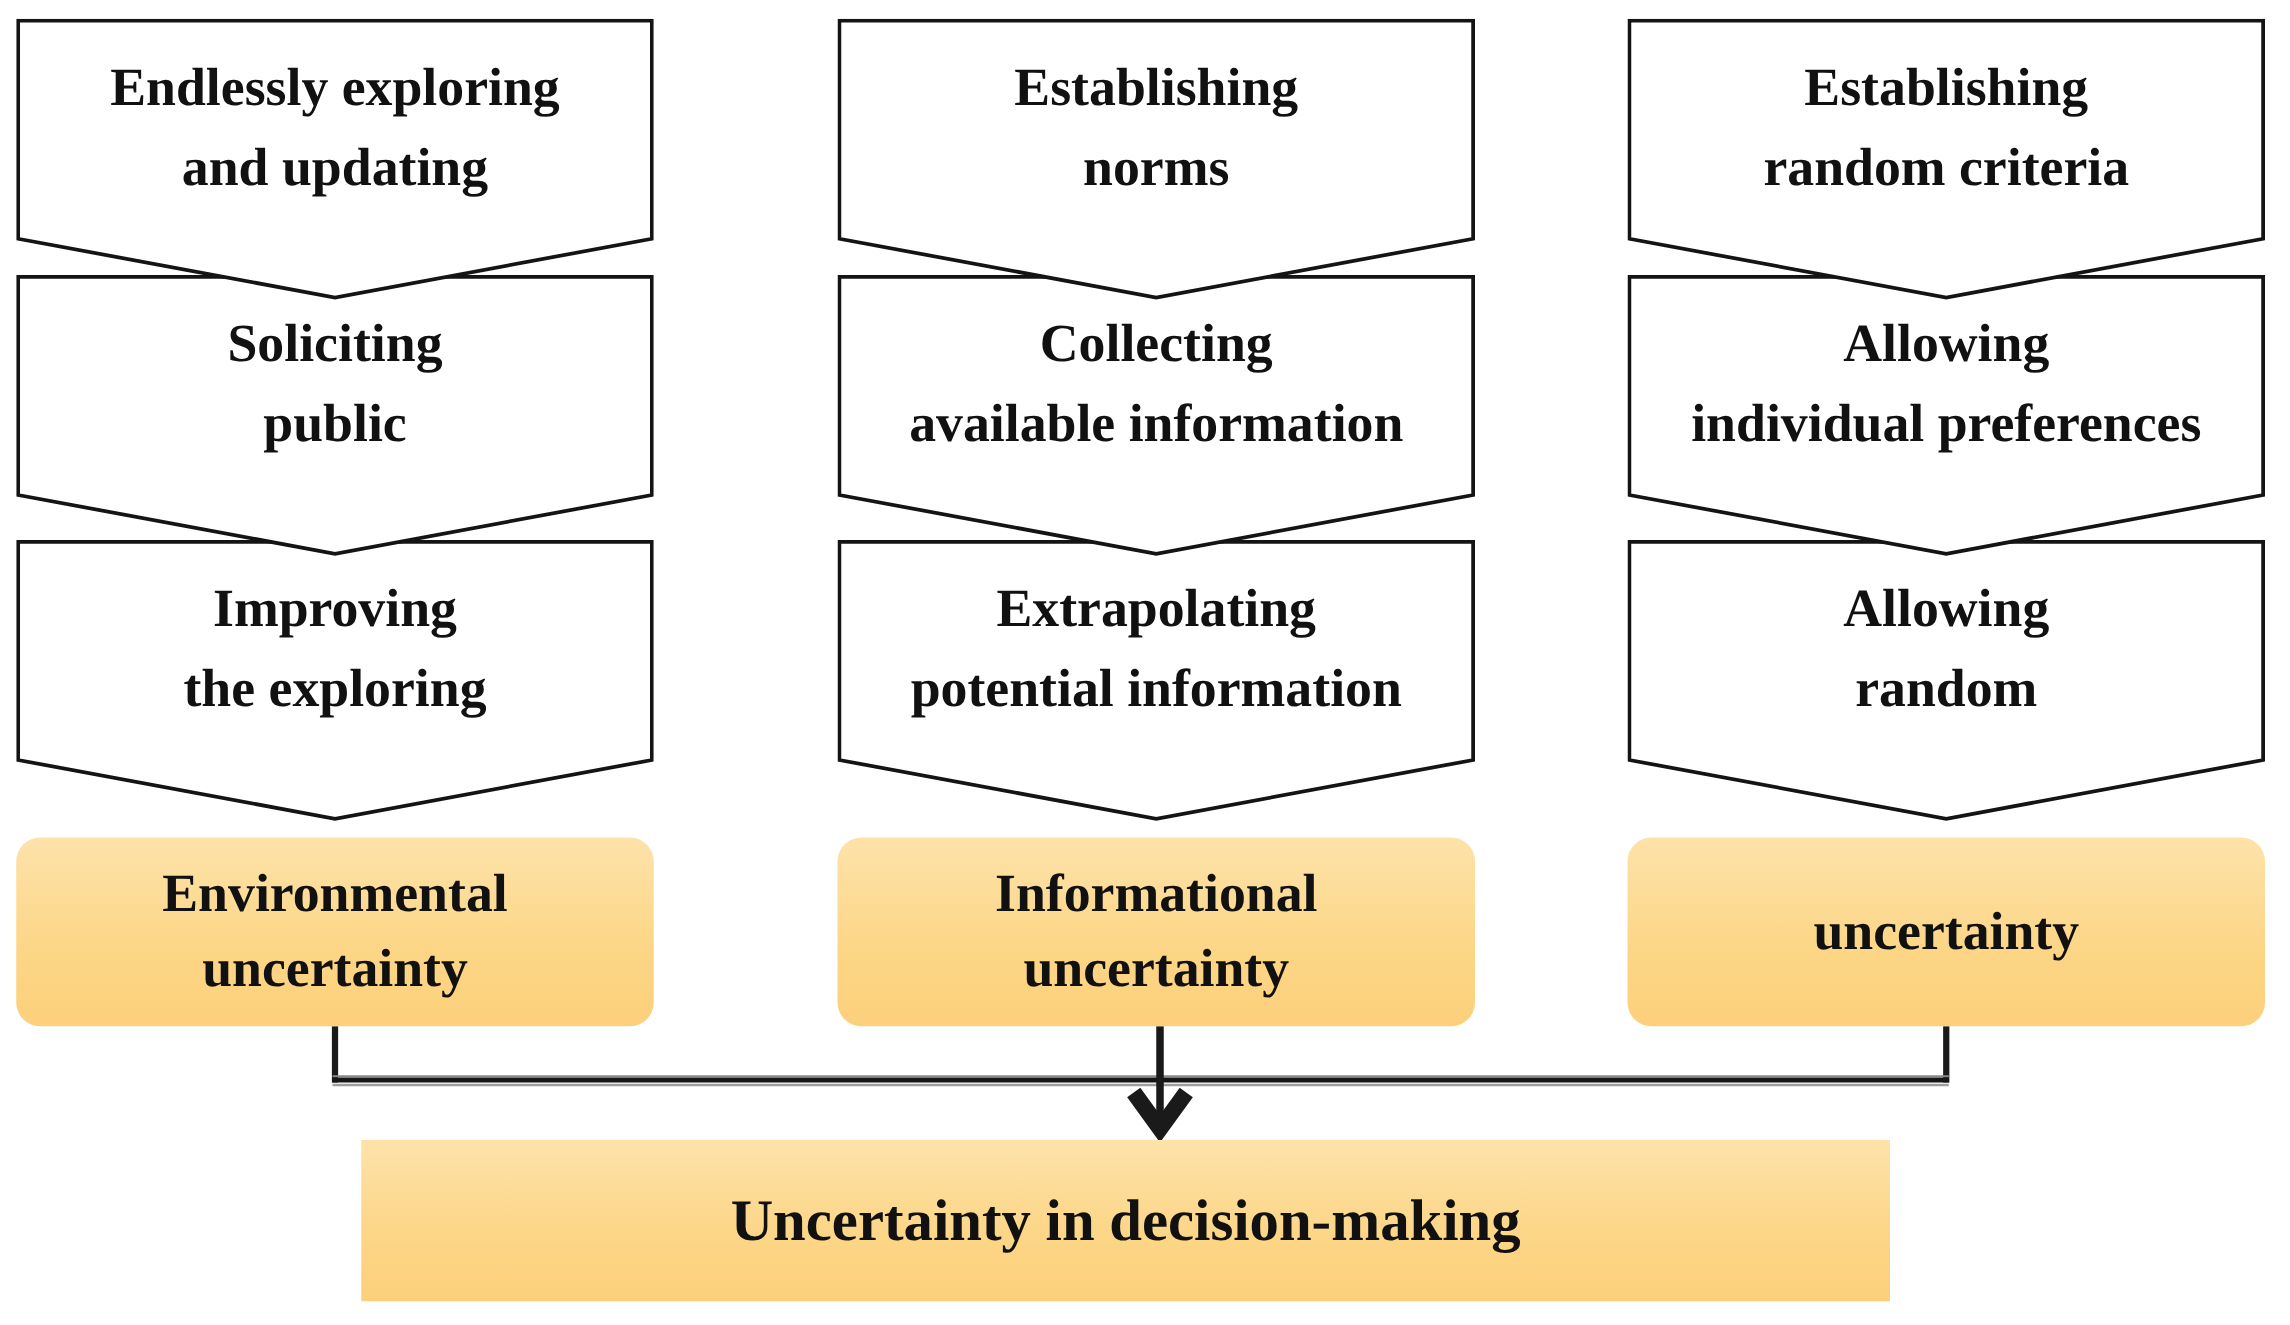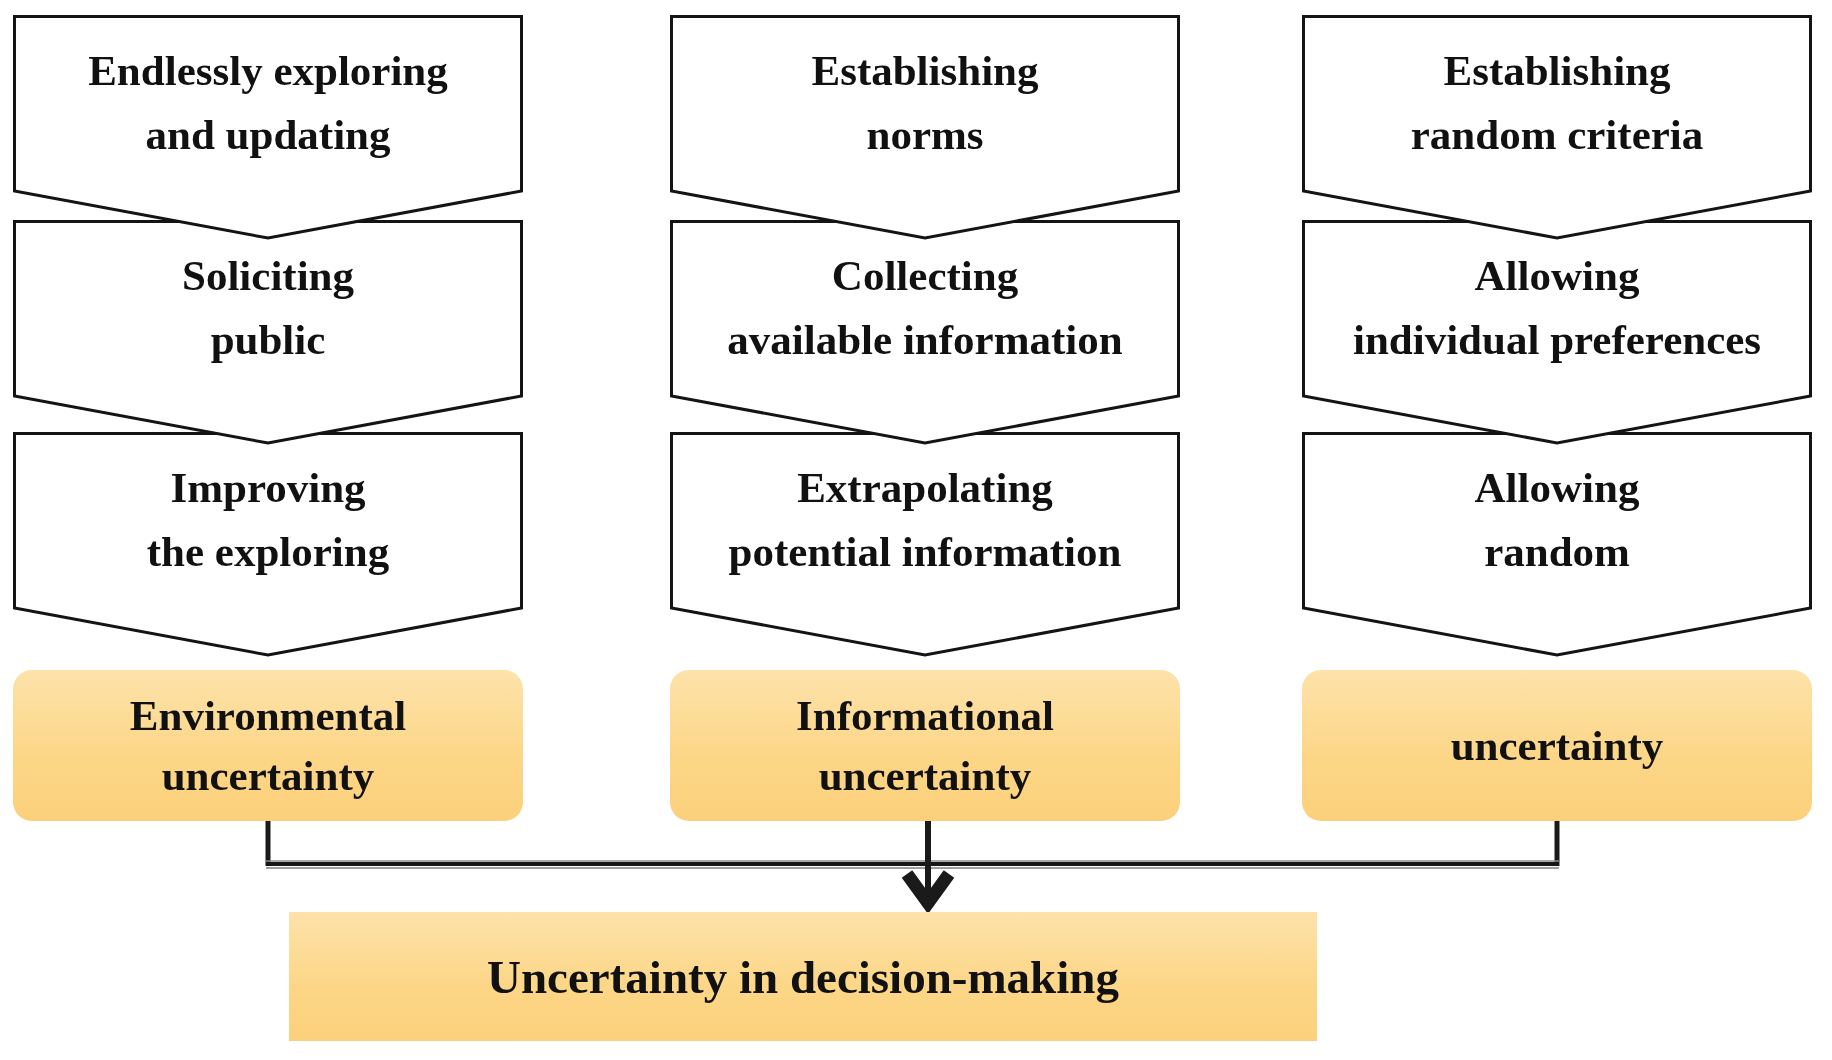--- a/index.html
+++ b/index.html
@@ -68,21 +68,21 @@
     width: 1832px;
     height: 1060px;
     z-index: 5;
   }
 
   
   .final {
     position: absolute;
     left: 289px;
     top: 912px;
-    width: 1028px;
+    width: 1223px;
     height: 129px;
     z-index: 10;
     background: linear-gradient(180deg, #fde2aa 0%, #fcd686 60%, #fcd07b 100%);
     display: flex;
     align-items: center;
     justify-content: center;
     text-align: center;
     font-size: 47px;
     font-weight: 700;
     color: #111;

